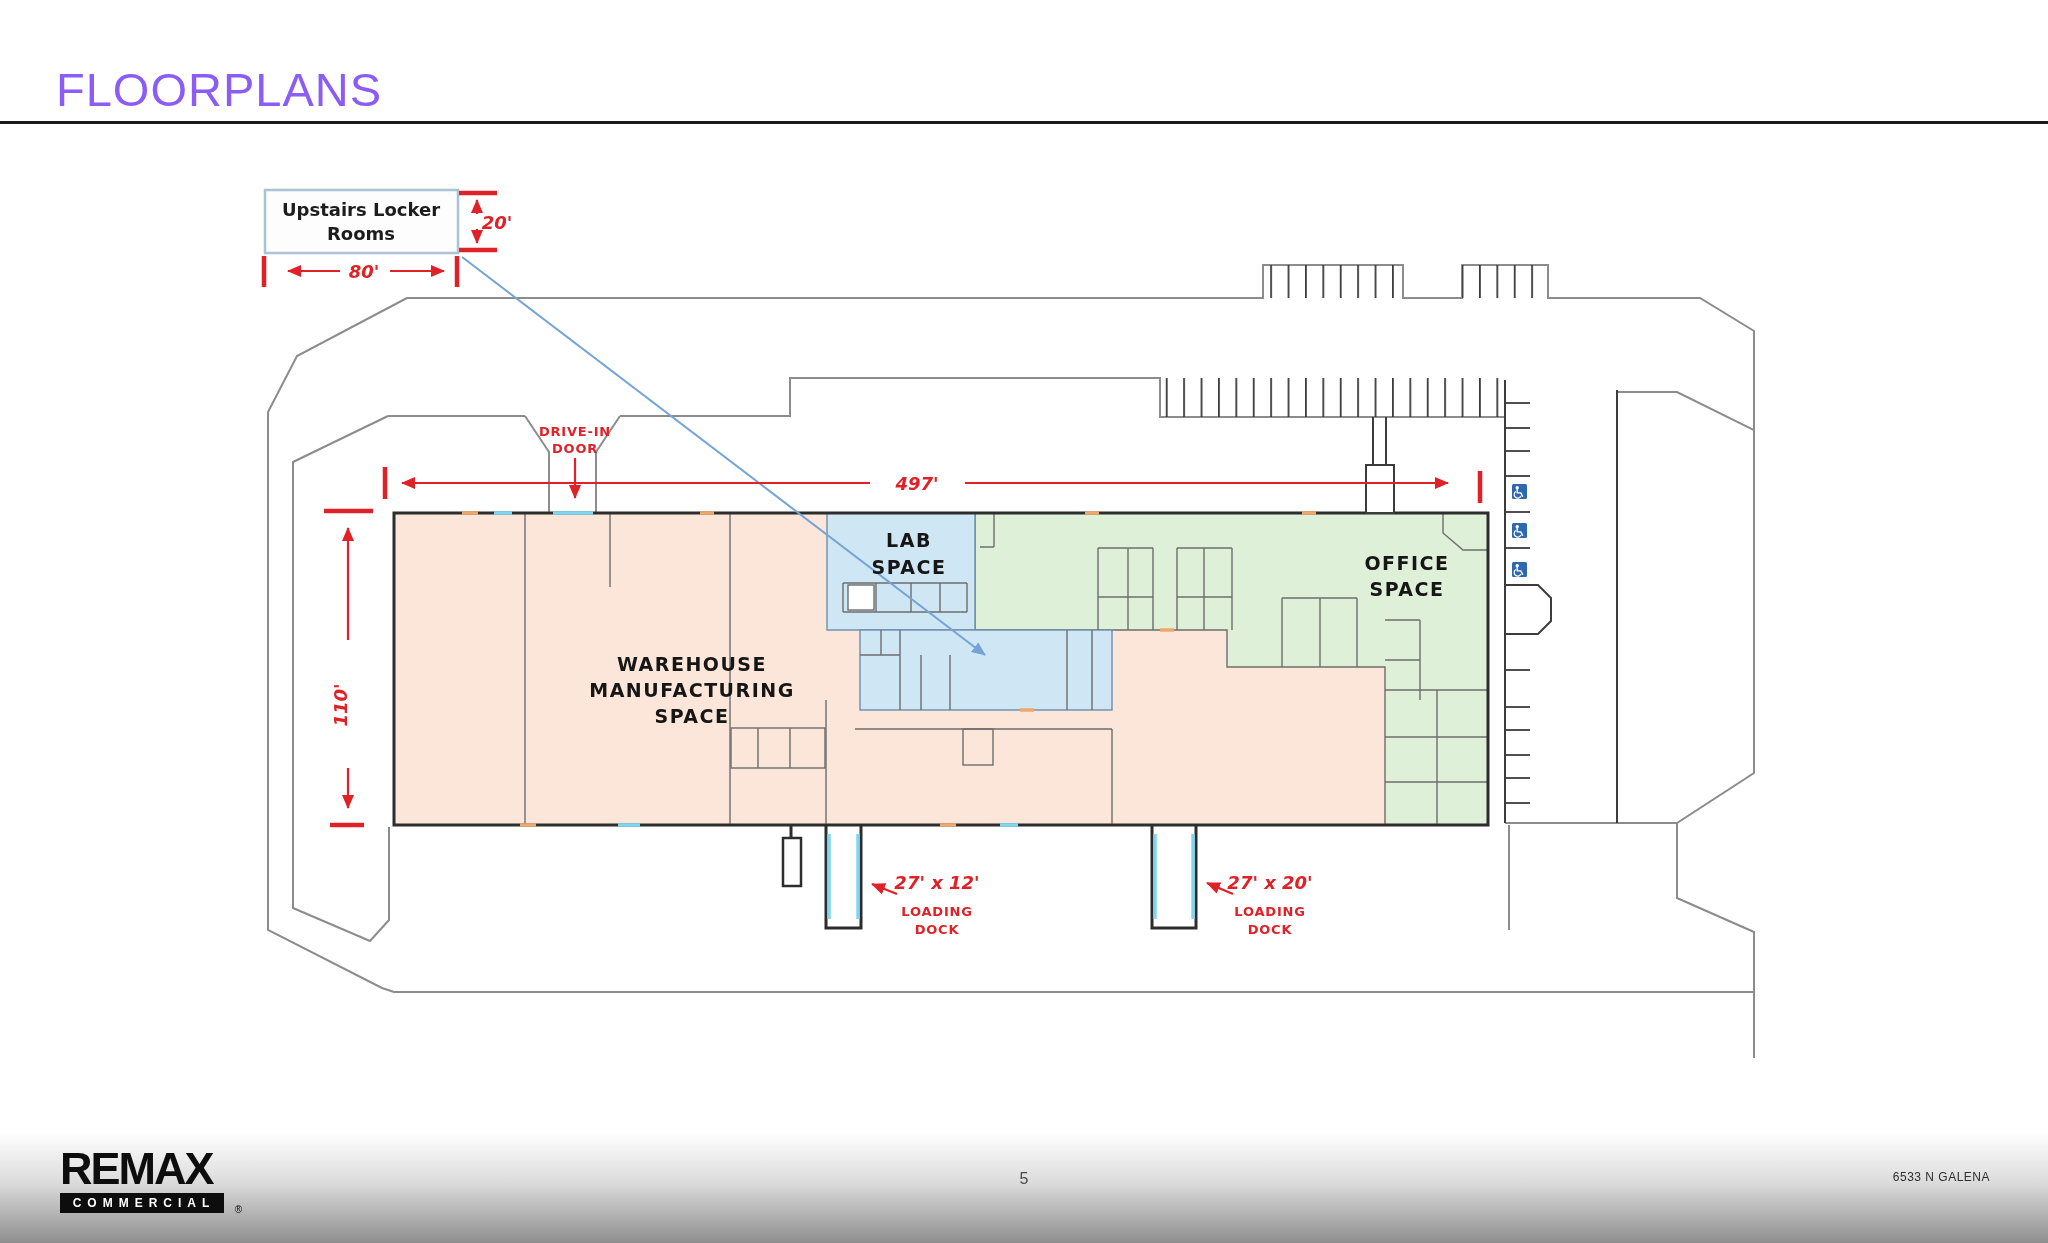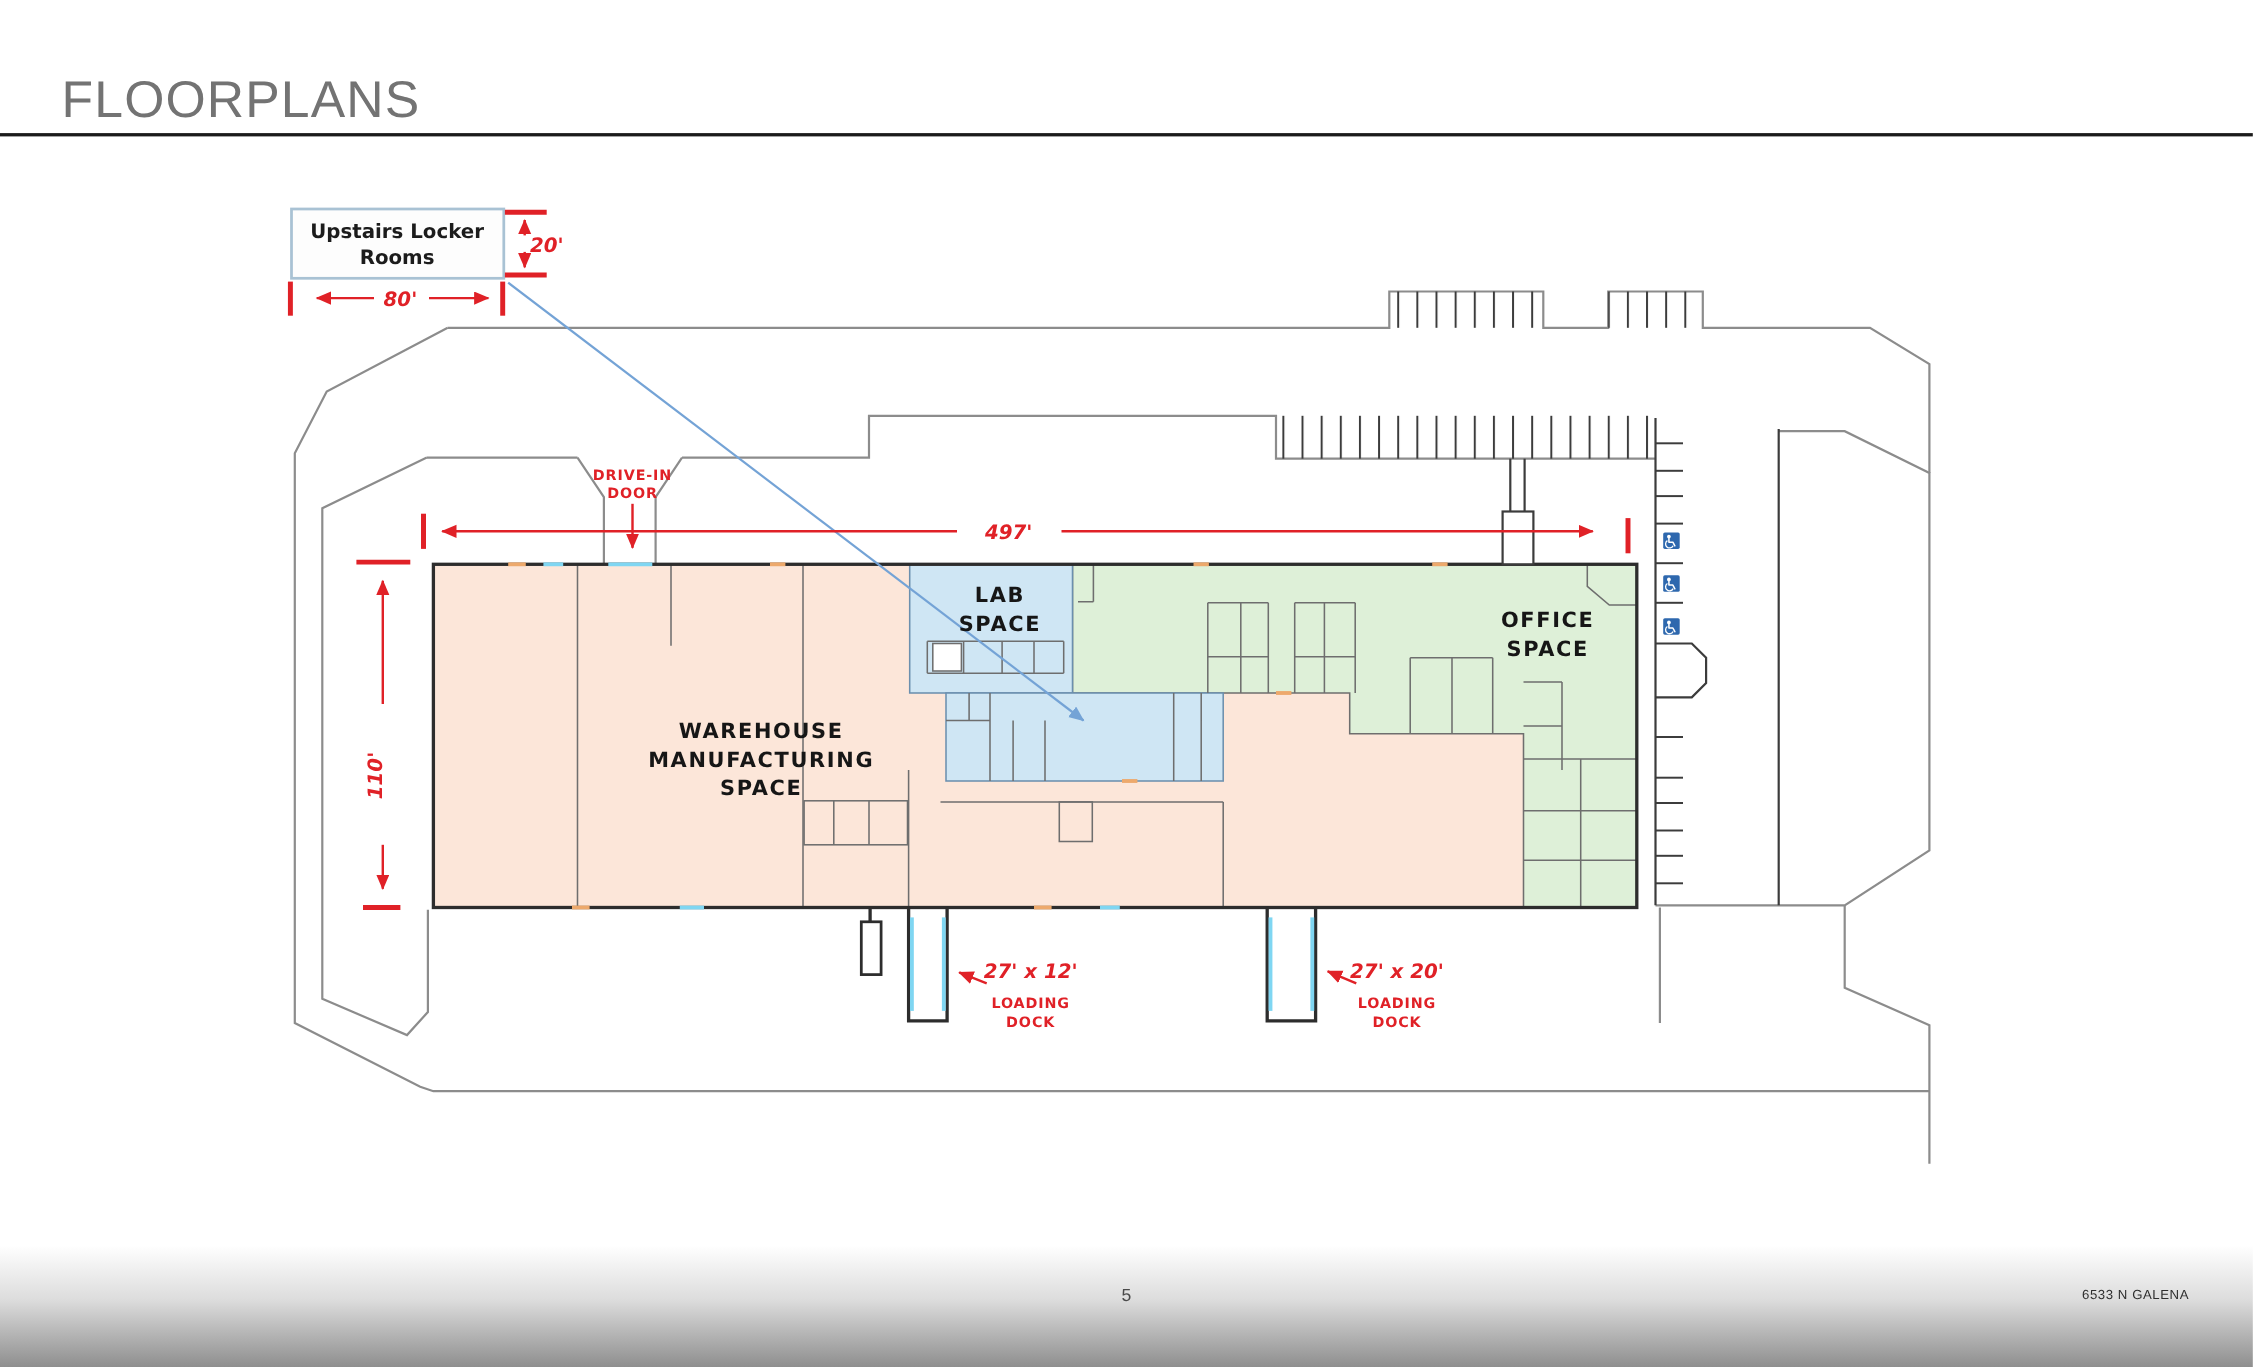--- a/index.html
+++ b/index.html
@@ -3,21 +3,21 @@
 <meta charset="utf-8">
 <style>
   html,body{margin:0;padding:0;}
   body{
     width:2048px;height:1243px;position:relative;background:#ffffff;
     font-family:"Liberation Sans", sans-serif;overflow:hidden;
   }
   .title{
     position:absolute;left:56px;top:62px;
     font-family:"Liberation Sans", sans-serif;
-    font-size:47px;font-weight:300;letter-spacing:1px;color:#737373;
+    font-size:47px;font-weight:300;letter-spacing:1px;color:#8b5cf6;
   }
   .title-rule{position:absolute;left:0;top:121px;width:2048px;height:3px;background:#1b1b1b;}
   .plan{position:absolute;left:0;top:0;}
   .footer{
     position:absolute;left:0;top:1132px;width:2048px;height:111px;
     background:linear-gradient(180deg,#ffffff 0%,#dcdcdc 45%,#8e8e8e 100%);
   }
   .logo{position:absolute;left:60px;top:14px;width:170px;}
   .logo-word{
     font-family:"Liberation Sans", sans-serif;font-size:45px;font-weight:900;
@@ -249,15 +249,20 @@
   </g>
 
   <g>
     <use href="#wheel" x="1512" y="484"></use>
     <use href="#wheel" x="1512" y="523"></use>
     <use href="#wheel" x="1512" y="562"></use>
   </g>
 </svg>
 
 <div class="footer">
+  <div class="logo">
+    <div class="logo-word">REMAX</div>
+    <div class="logo-bar">COMMERCIAL</div>
+    <div class="logo-reg">®</div>
+  </div>
   <div class="page-num">5</div>
   <div class="address">6533 N GALENA</div>
 </div>
 
 </body></html>

